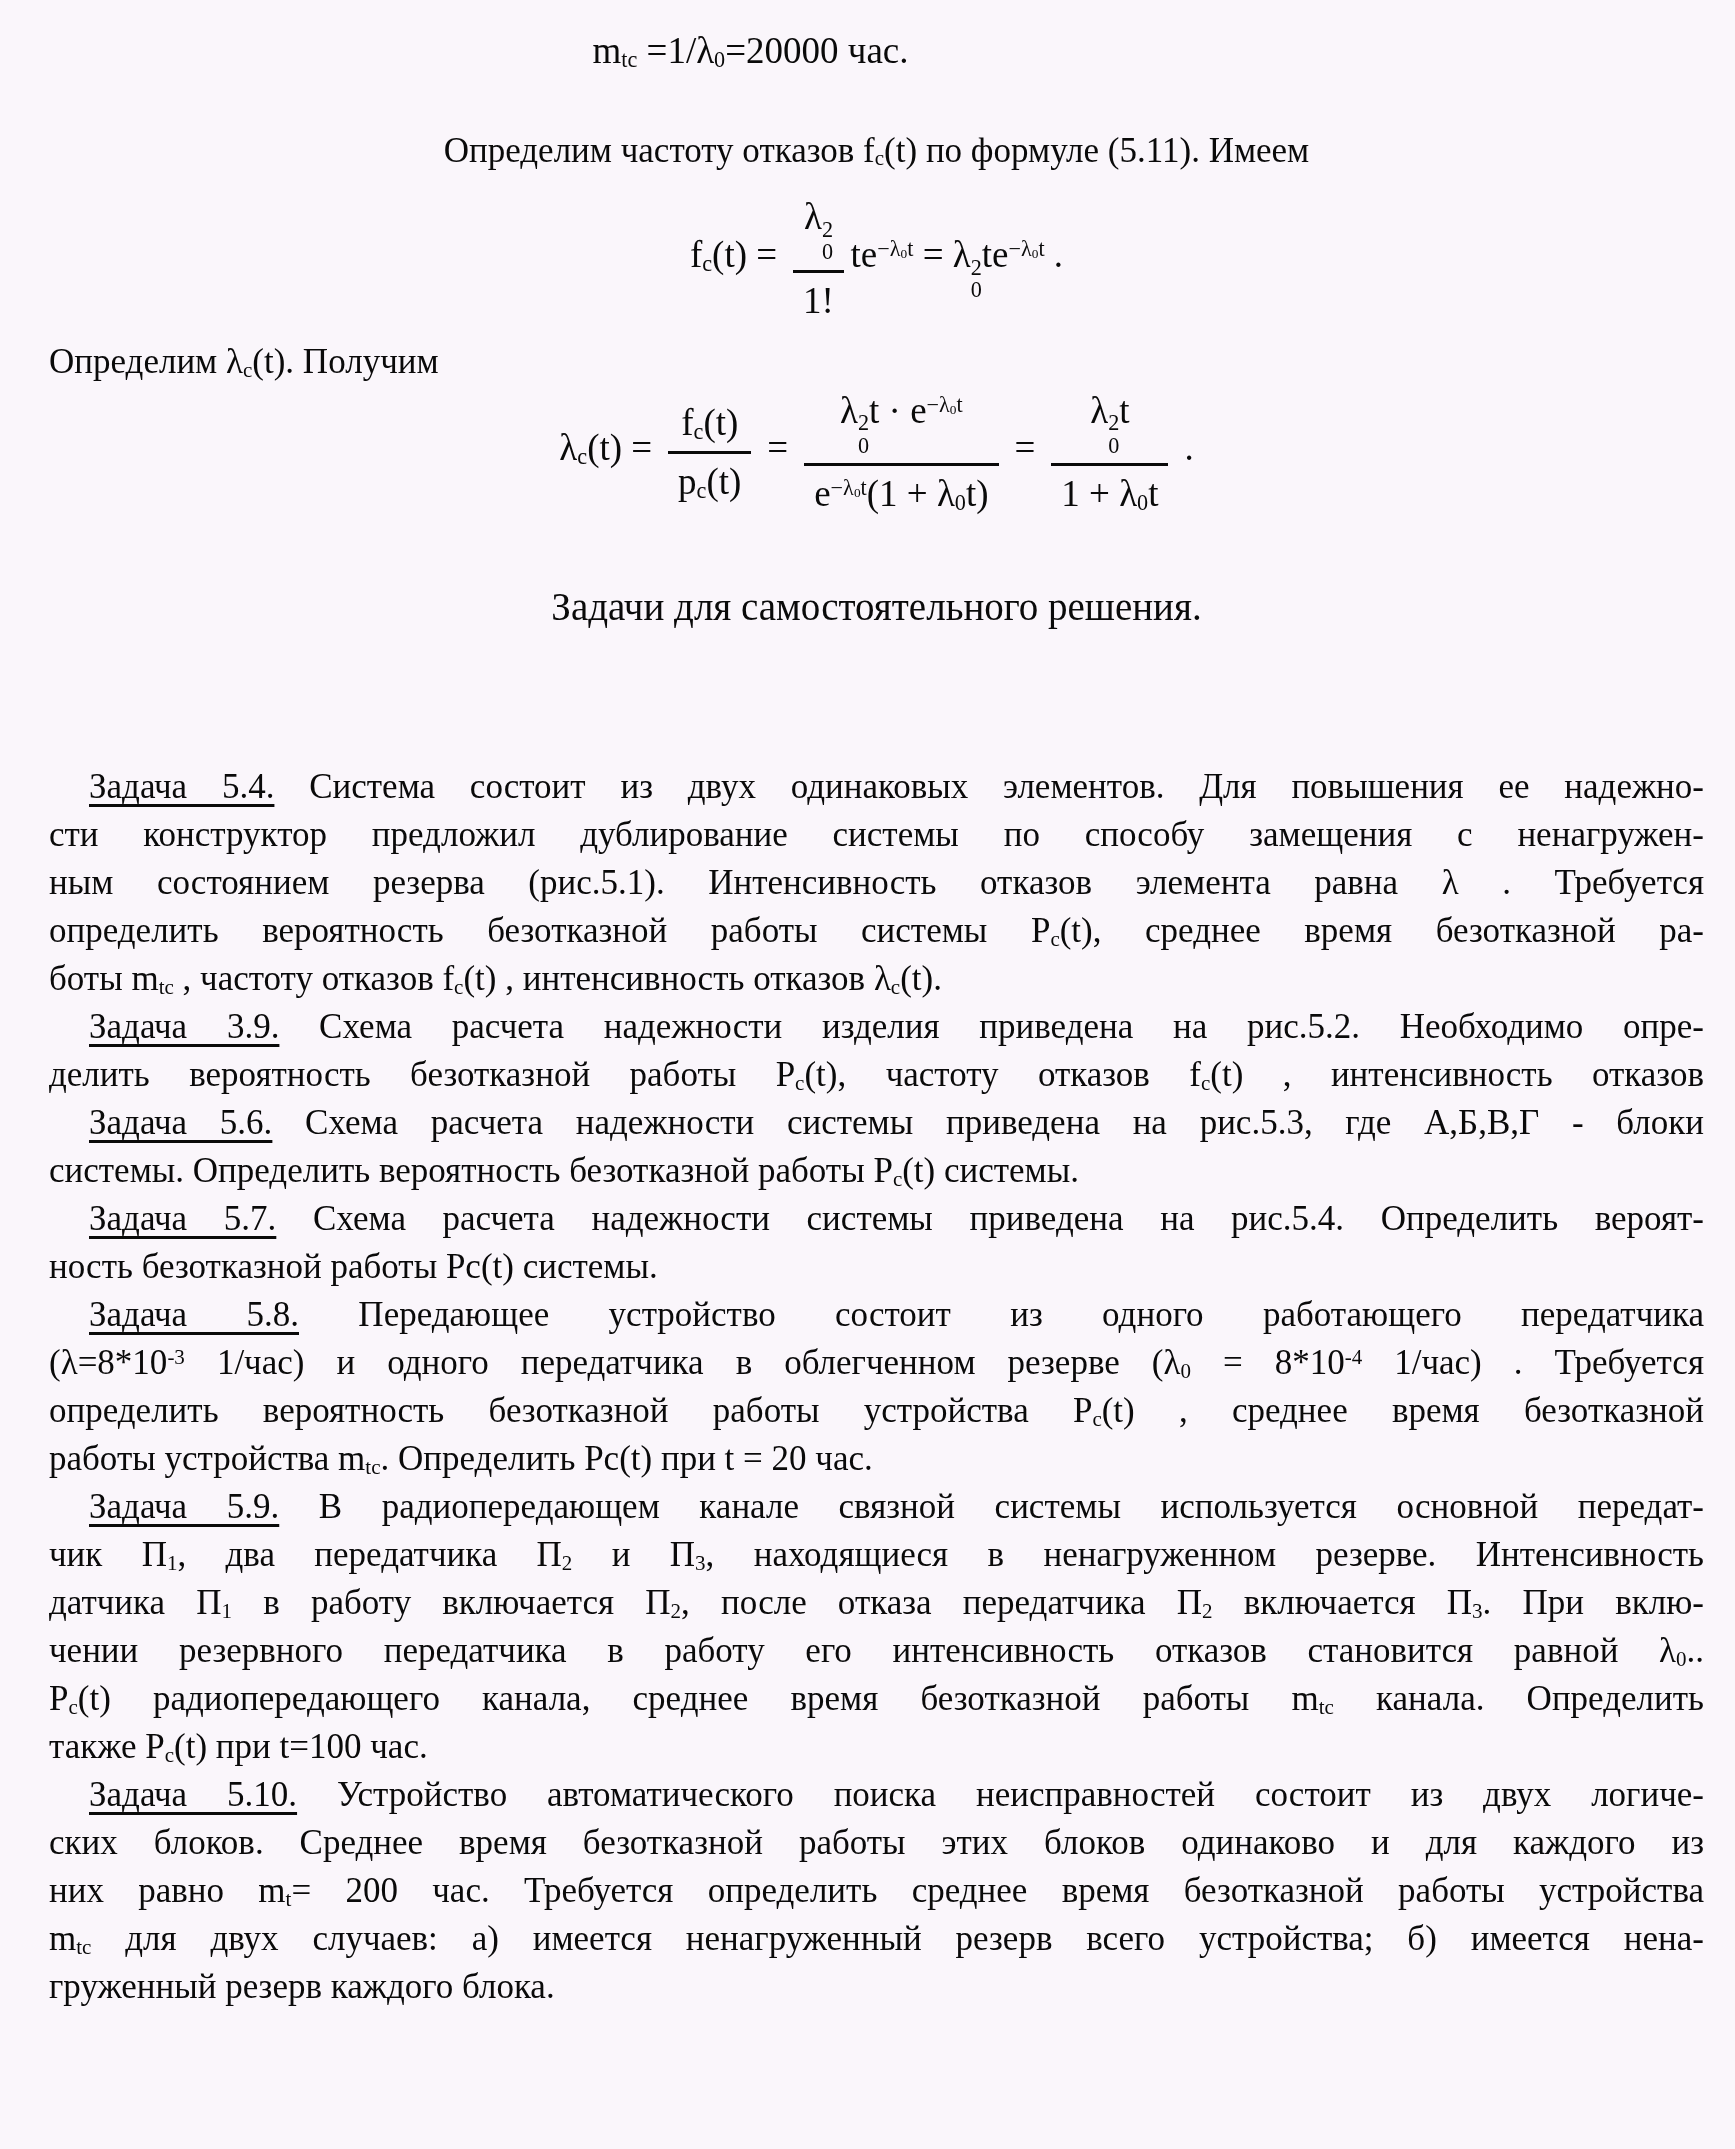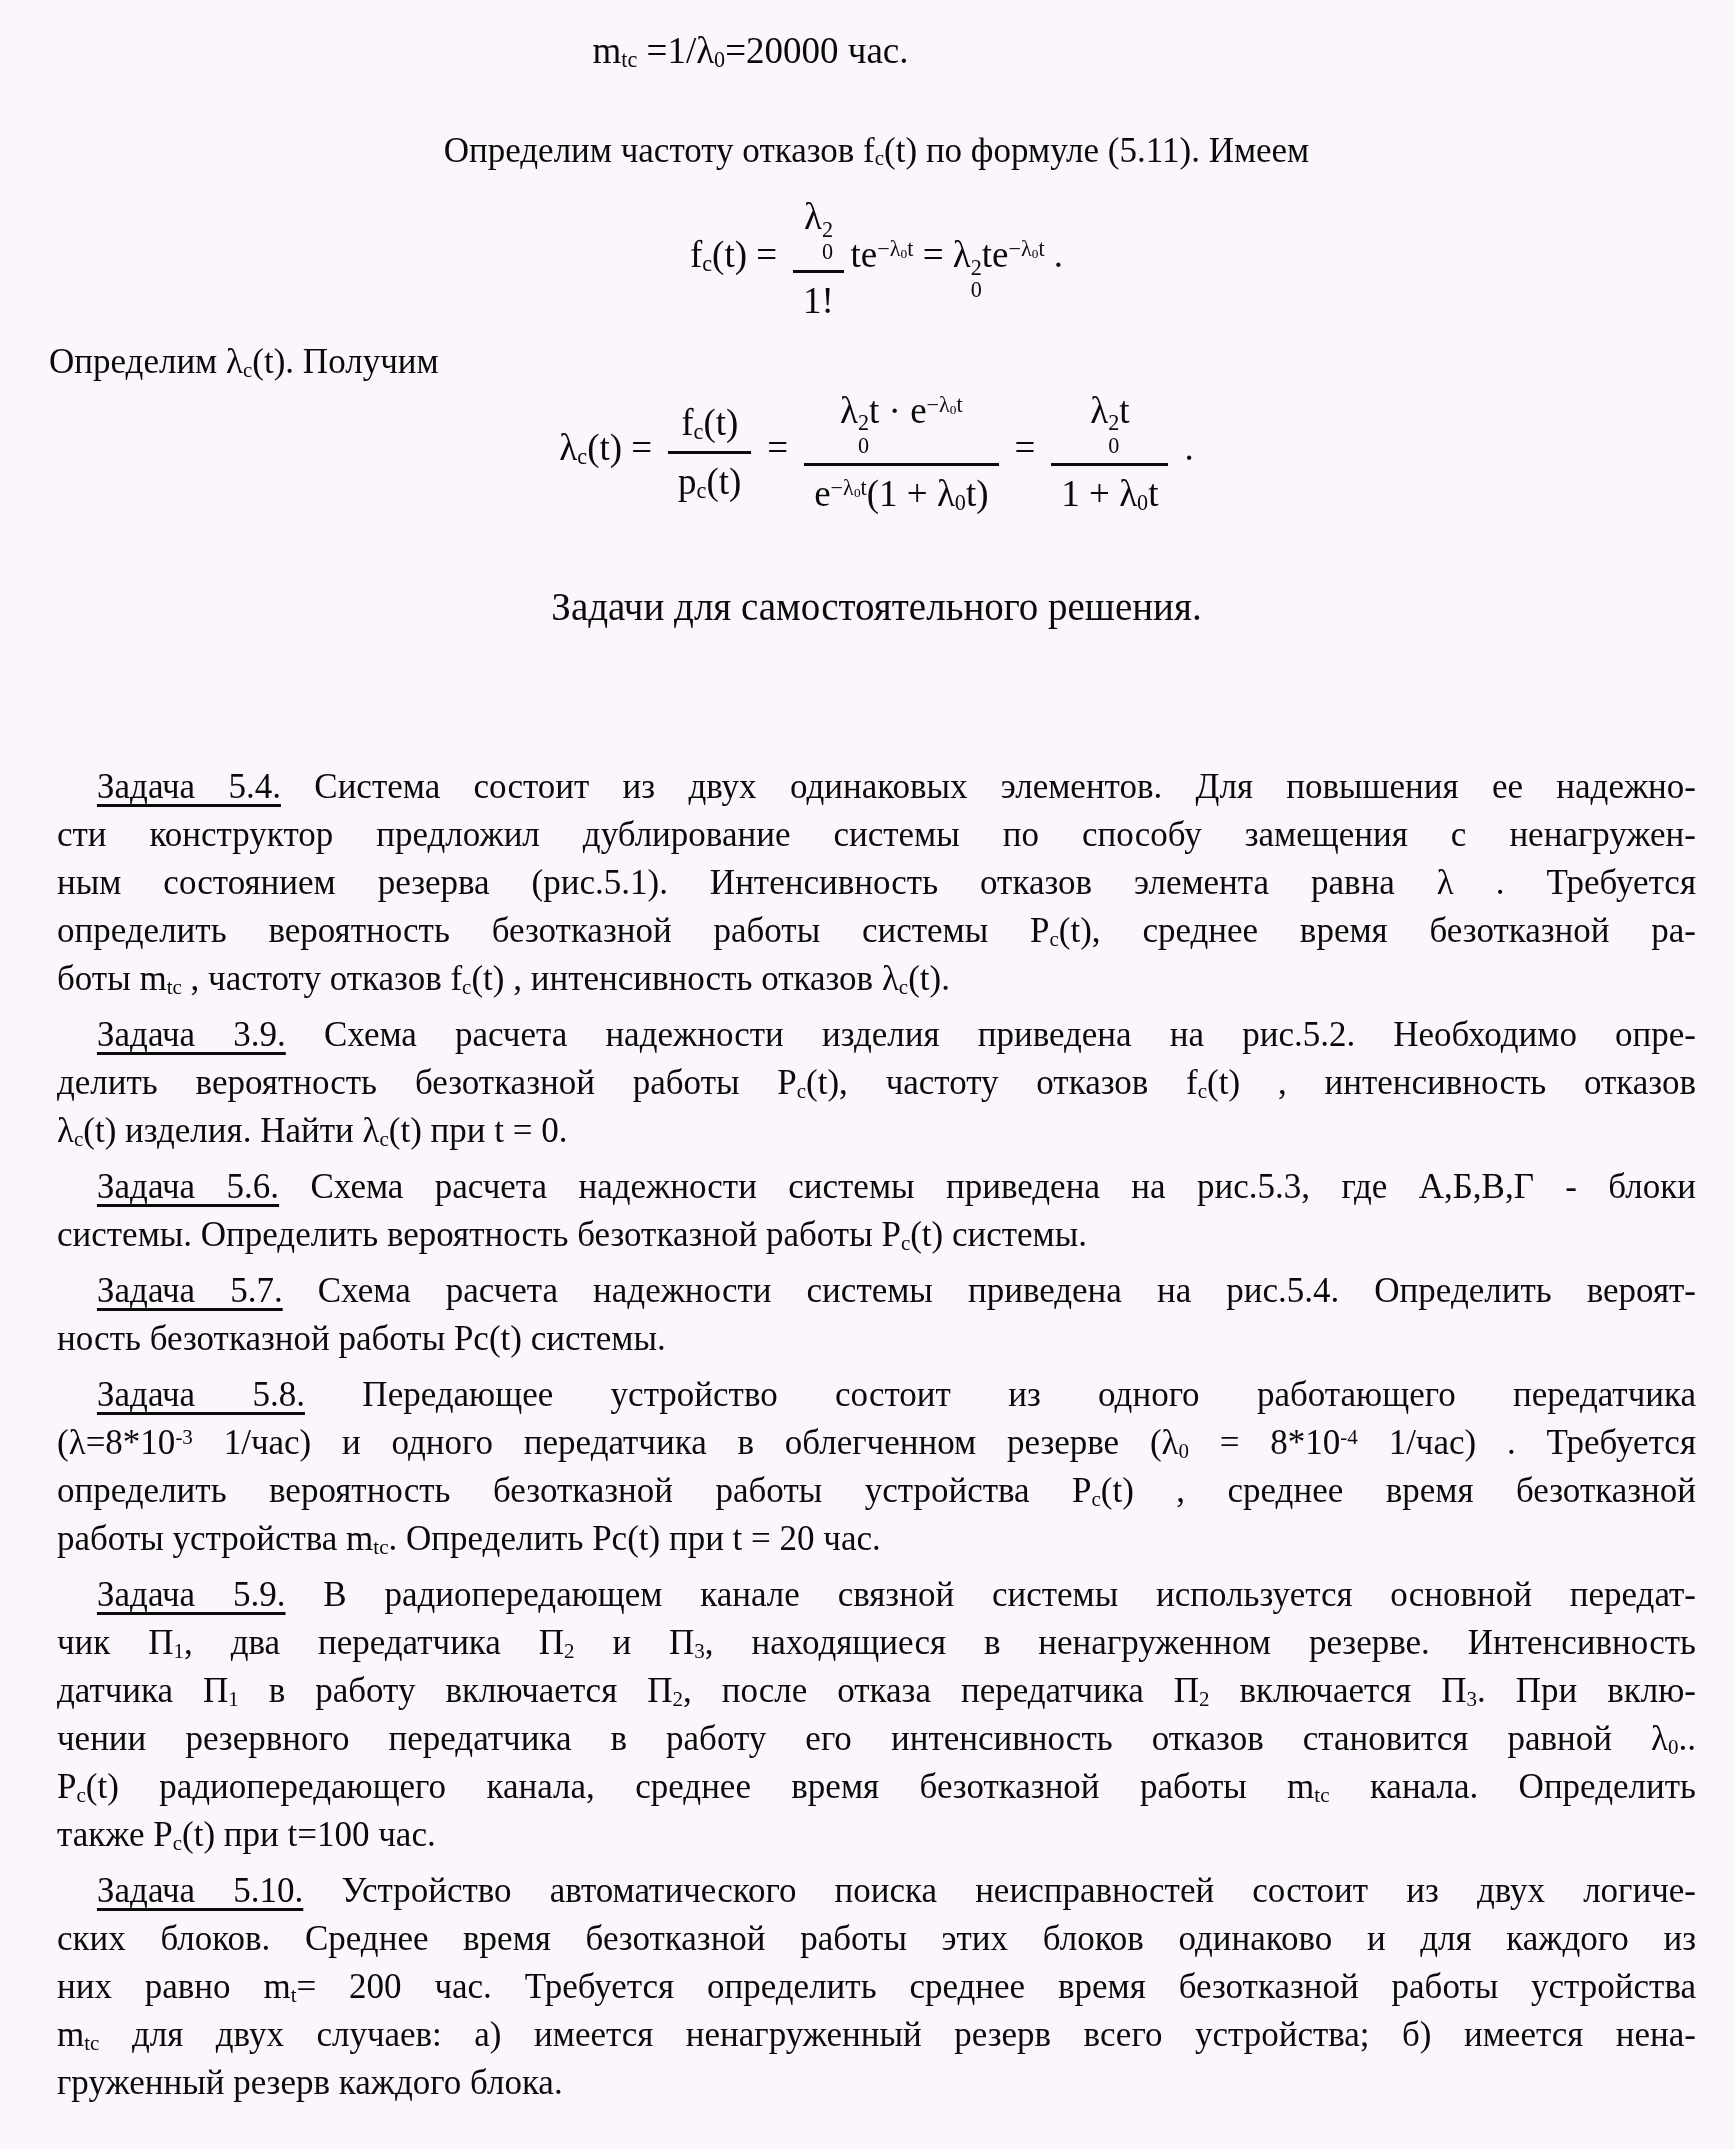--- a/index.html
+++ b/index.html
@@ -31,21 +31,21 @@
   .intro2 { margin-top: 14px; }
 
   .heading {
     margin-top: 68px;
     text-align: center;
     font-size: 39px;
     line-height: 44px;
   }
 
   .problems { margin-top: 134px; }
-  .para { margin: 8px; }
+  .para { margin: 0; }
   .line {
     text-align: justify;
     text-align-last: justify;
     line-height: 48px;
   }
   .line.first { text-indent: 40px; }
   .line.last { text-align: left; text-align-last: left; }
 
   
   sub, sup {
@@ -113,21 +113,20 @@
       <div class="para">
         <div class="line first"><span class="u">Задача 5.4.</span><span> Система состоит из двух одинаковых элементов. Для  повышения ее надежно-</span></div>
         <div class="line"><span>сти конструктор предложил дублирование системы по способу замещения с ненагружен-</span></div>
         <div class="line"><span>ным состоянием резерва (рис.5.1).  Интенсивность отказов элемента равна λ . Требуется</span></div>
         <div class="line"><span>определить  вероятность безотказной работы системы P</span><sub>c</sub><span>(t), среднее время безотказной ра-</span></div>
         <div class="line last"><span>боты m</span><sub>tc</sub><span> , частоту отказов f</span><sub>c</sub><span>(t) , интенсивность отказов λ</span><sub>c</sub><span>(t).</span></div>
       </div>
       <div class="para">
         <div class="line first"><span class="u">Задача 3.9.</span><span> Схема расчета надежности изделия приведена на  рис.5.2. Необходимо опре-</span></div>
         <div class="line"><span>делить вероятность безотказной работы P</span><sub>c</sub><span>(t),  частоту отказов f</span><sub>c</sub><span>(t) , интенсивность отказов</span></div>
-        <div class="line last"><span>λ</span><sub>c</sub><span>(t) изделия. Найти λ</span><sub>c</sub><span>(t) при t = 0.</span></div>
       </div>
       <div class="para">
         <div class="line first"><span class="u">Задача 5.6.</span><span> Схема расчета надежности системы приведена на рис.5.3, где А,Б,В,Г - блоки</span></div>
         <div class="line last"><span>системы. Определить вероятность безотказной  работы P</span><sub>c</sub><span>(t)  системы.</span></div>
       </div>
       <div class="para">
         <div class="line first"><span class="u">Задача 5.7.</span><span> Схема расчета надежности системы приведена на рис.5.4. Определить вероят-</span></div>
         <div class="line last"><span>ность  безотказной работы Pc(t) системы.</span></div>
       </div>
       <div class="para">

